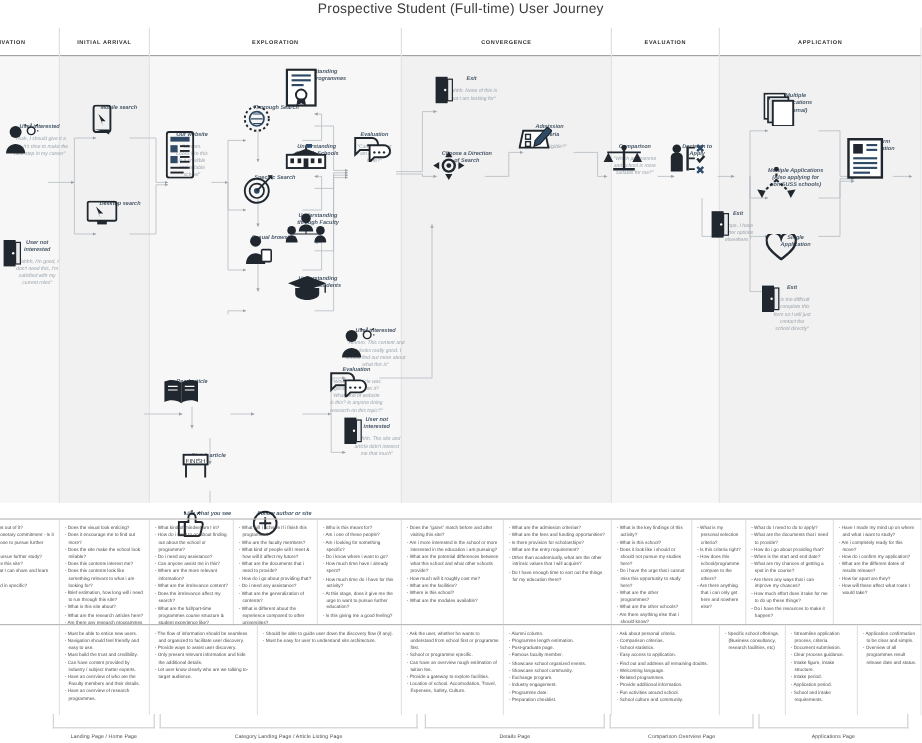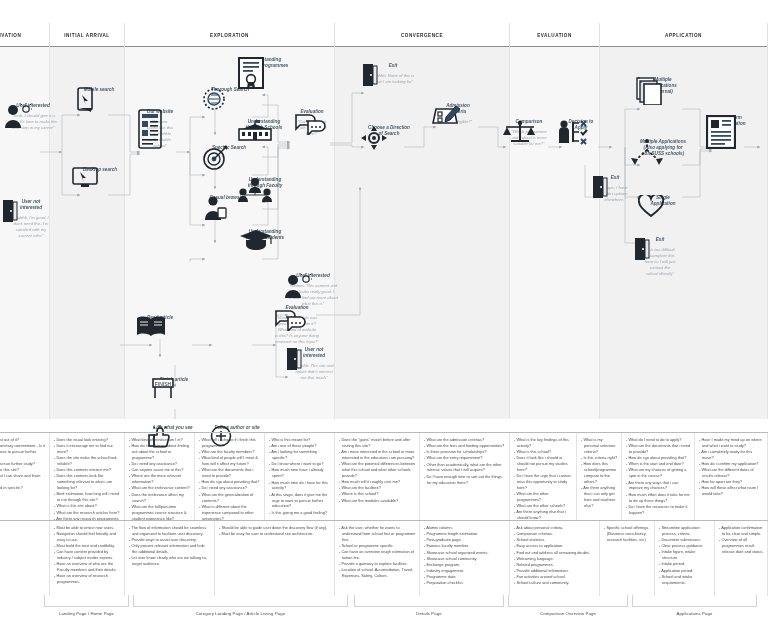--- a/index.html
+++ b/index.html
@@ -79,20 +79,21 @@
     display:flex; align-items:center; justify-content:center;
     font-size:4.3px; color:#4a4a4a; letter-spacing:.1px;
   }
   .ptick { position:absolute; width:1px; background:#d2d2d2; }
 </style>
 </head>
 <body>
 
 <div id="board">
 
+  <div class="title">Prospective Student (Full-time) User Journey</div>
 
   <div class="phase-band" id="phaseBand">
     <div class="rule"></div>
   <div class="phase-cell" style="left: -40px; width: 90px;">MOTIVATION</div>
       <div class="phase-cell" style="left: 50px; width: 75px;">INITIAL ARRIVAL</div>
       <div class="phase-cell" style="left: 125px; width: 210px;">EXPLORATION</div>
       <div class="phase-cell" style="left: 335px; width: 175px;">CONVERGENCE</div>
       <div class="phase-cell" style="left: 510px; width: 90px;">EVALUATION</div>
       <div class="phase-cell" style="left: 600px; width: 168px;">APPLICATION</div>
     </div>

